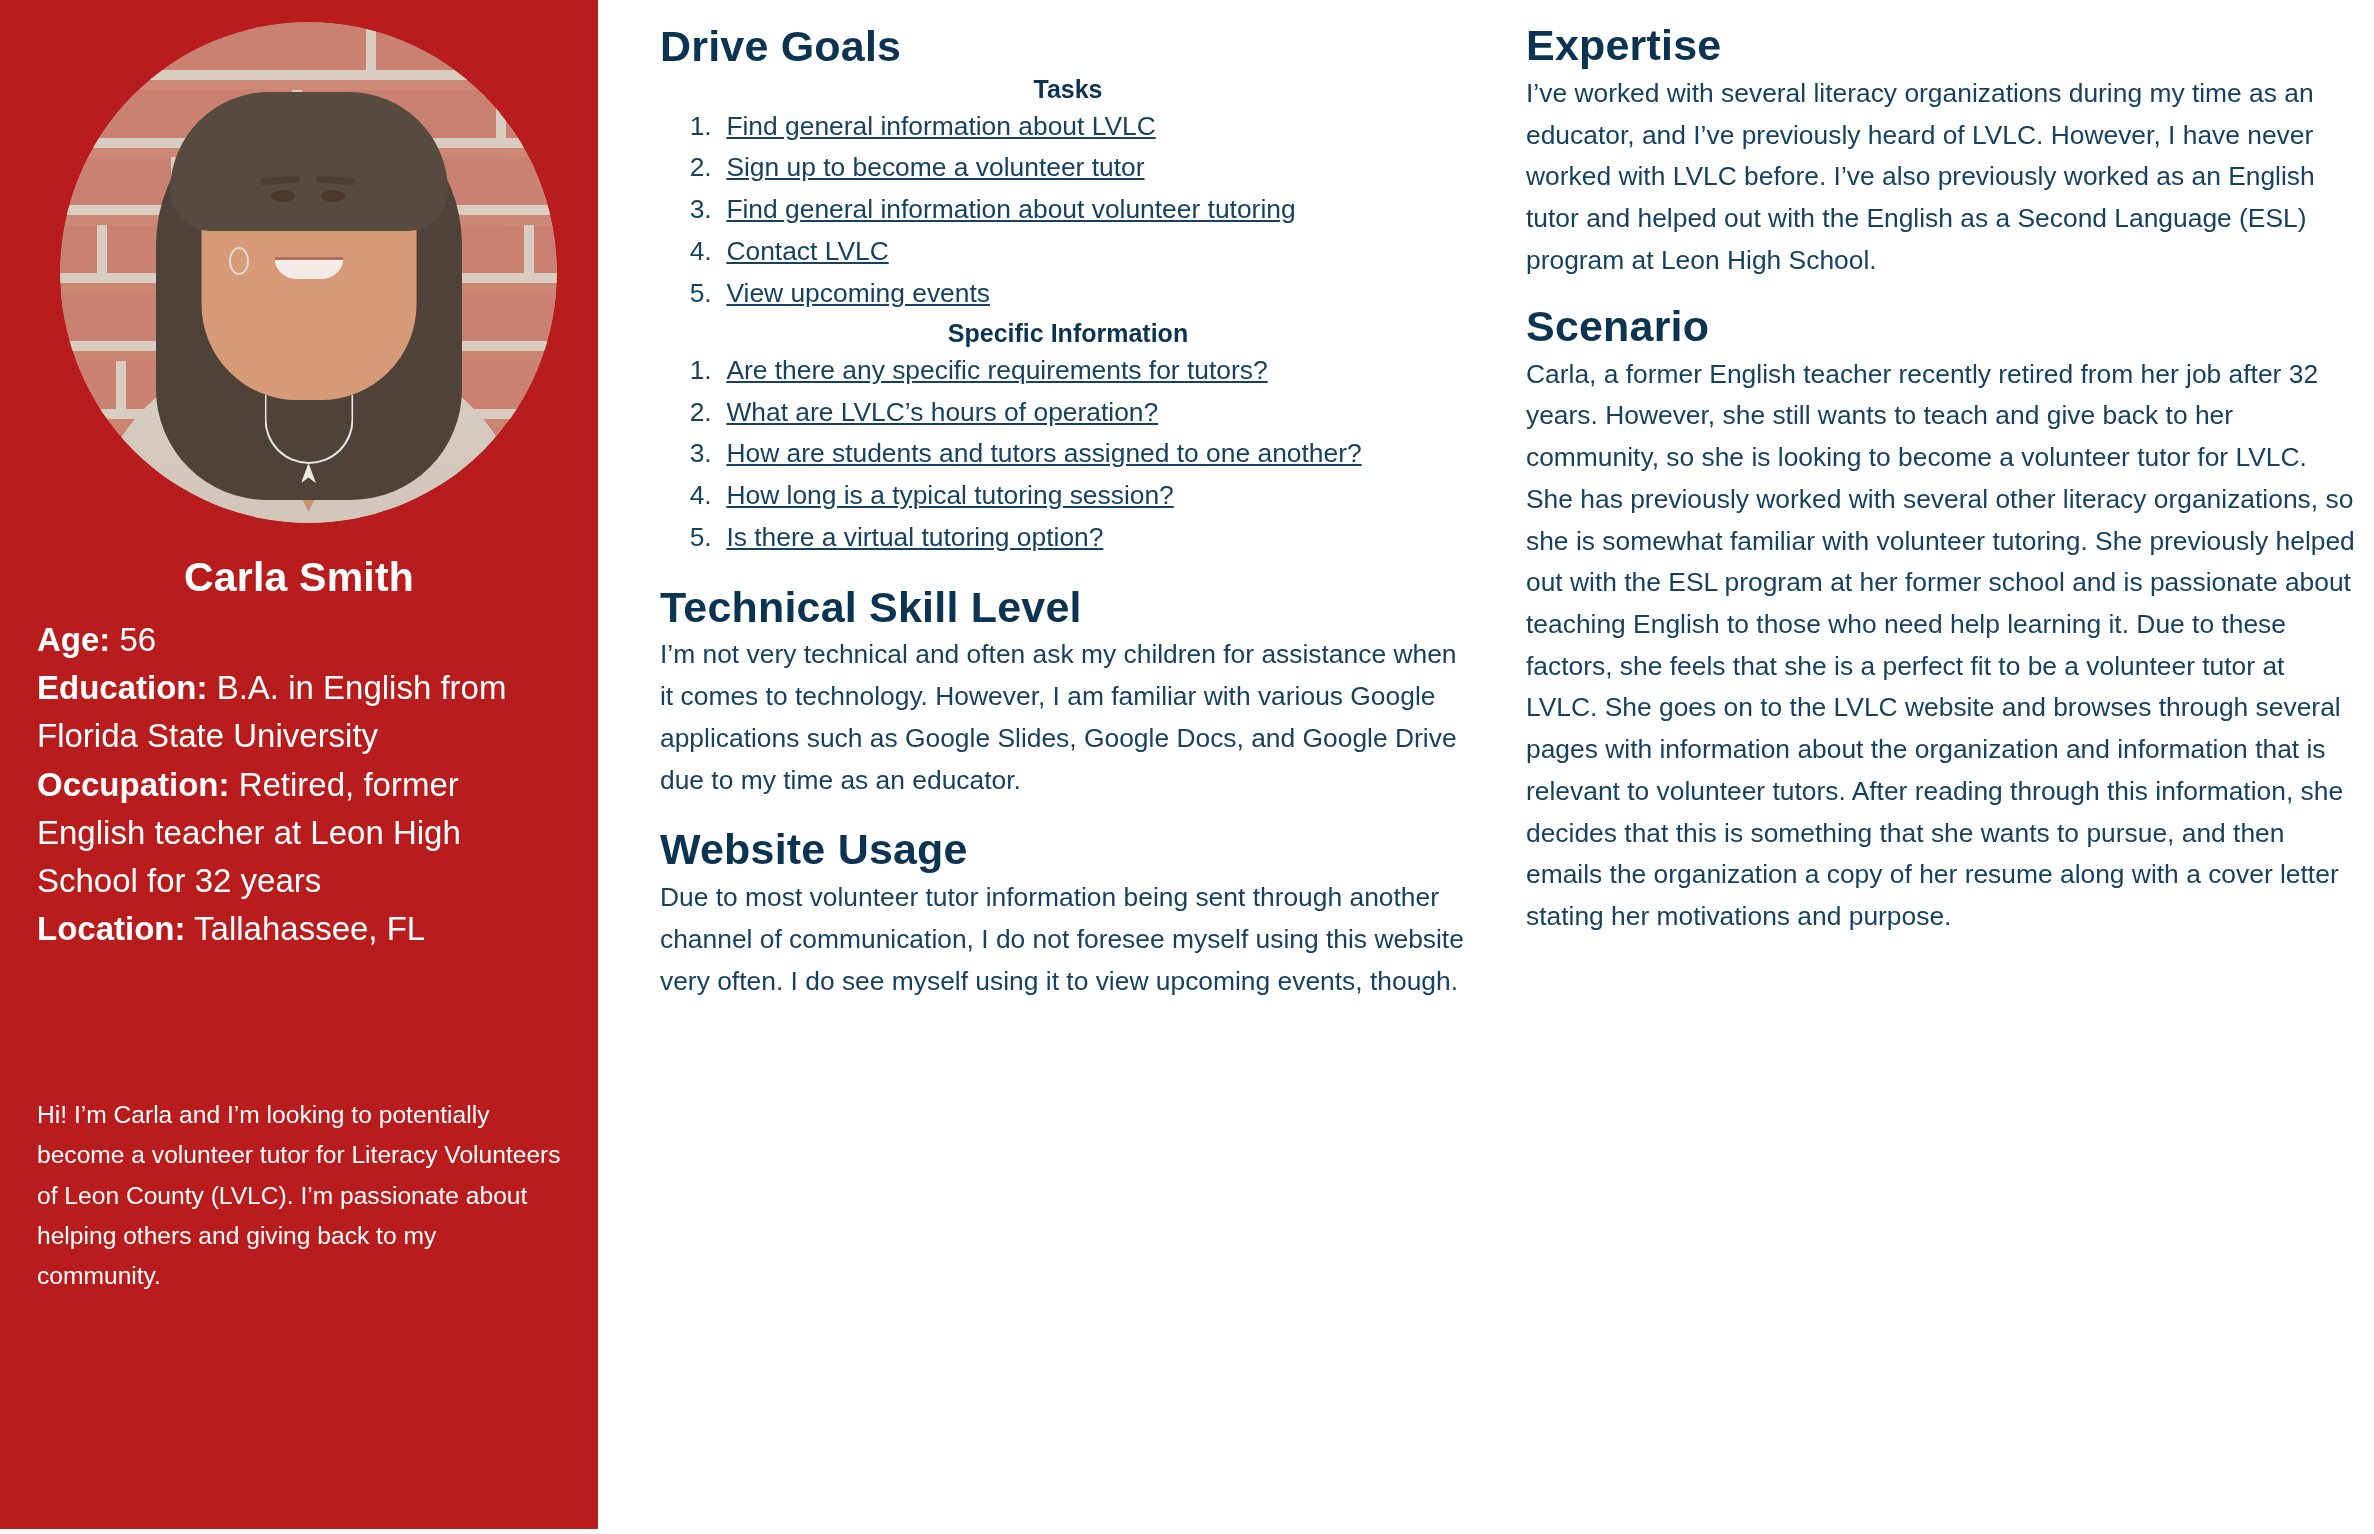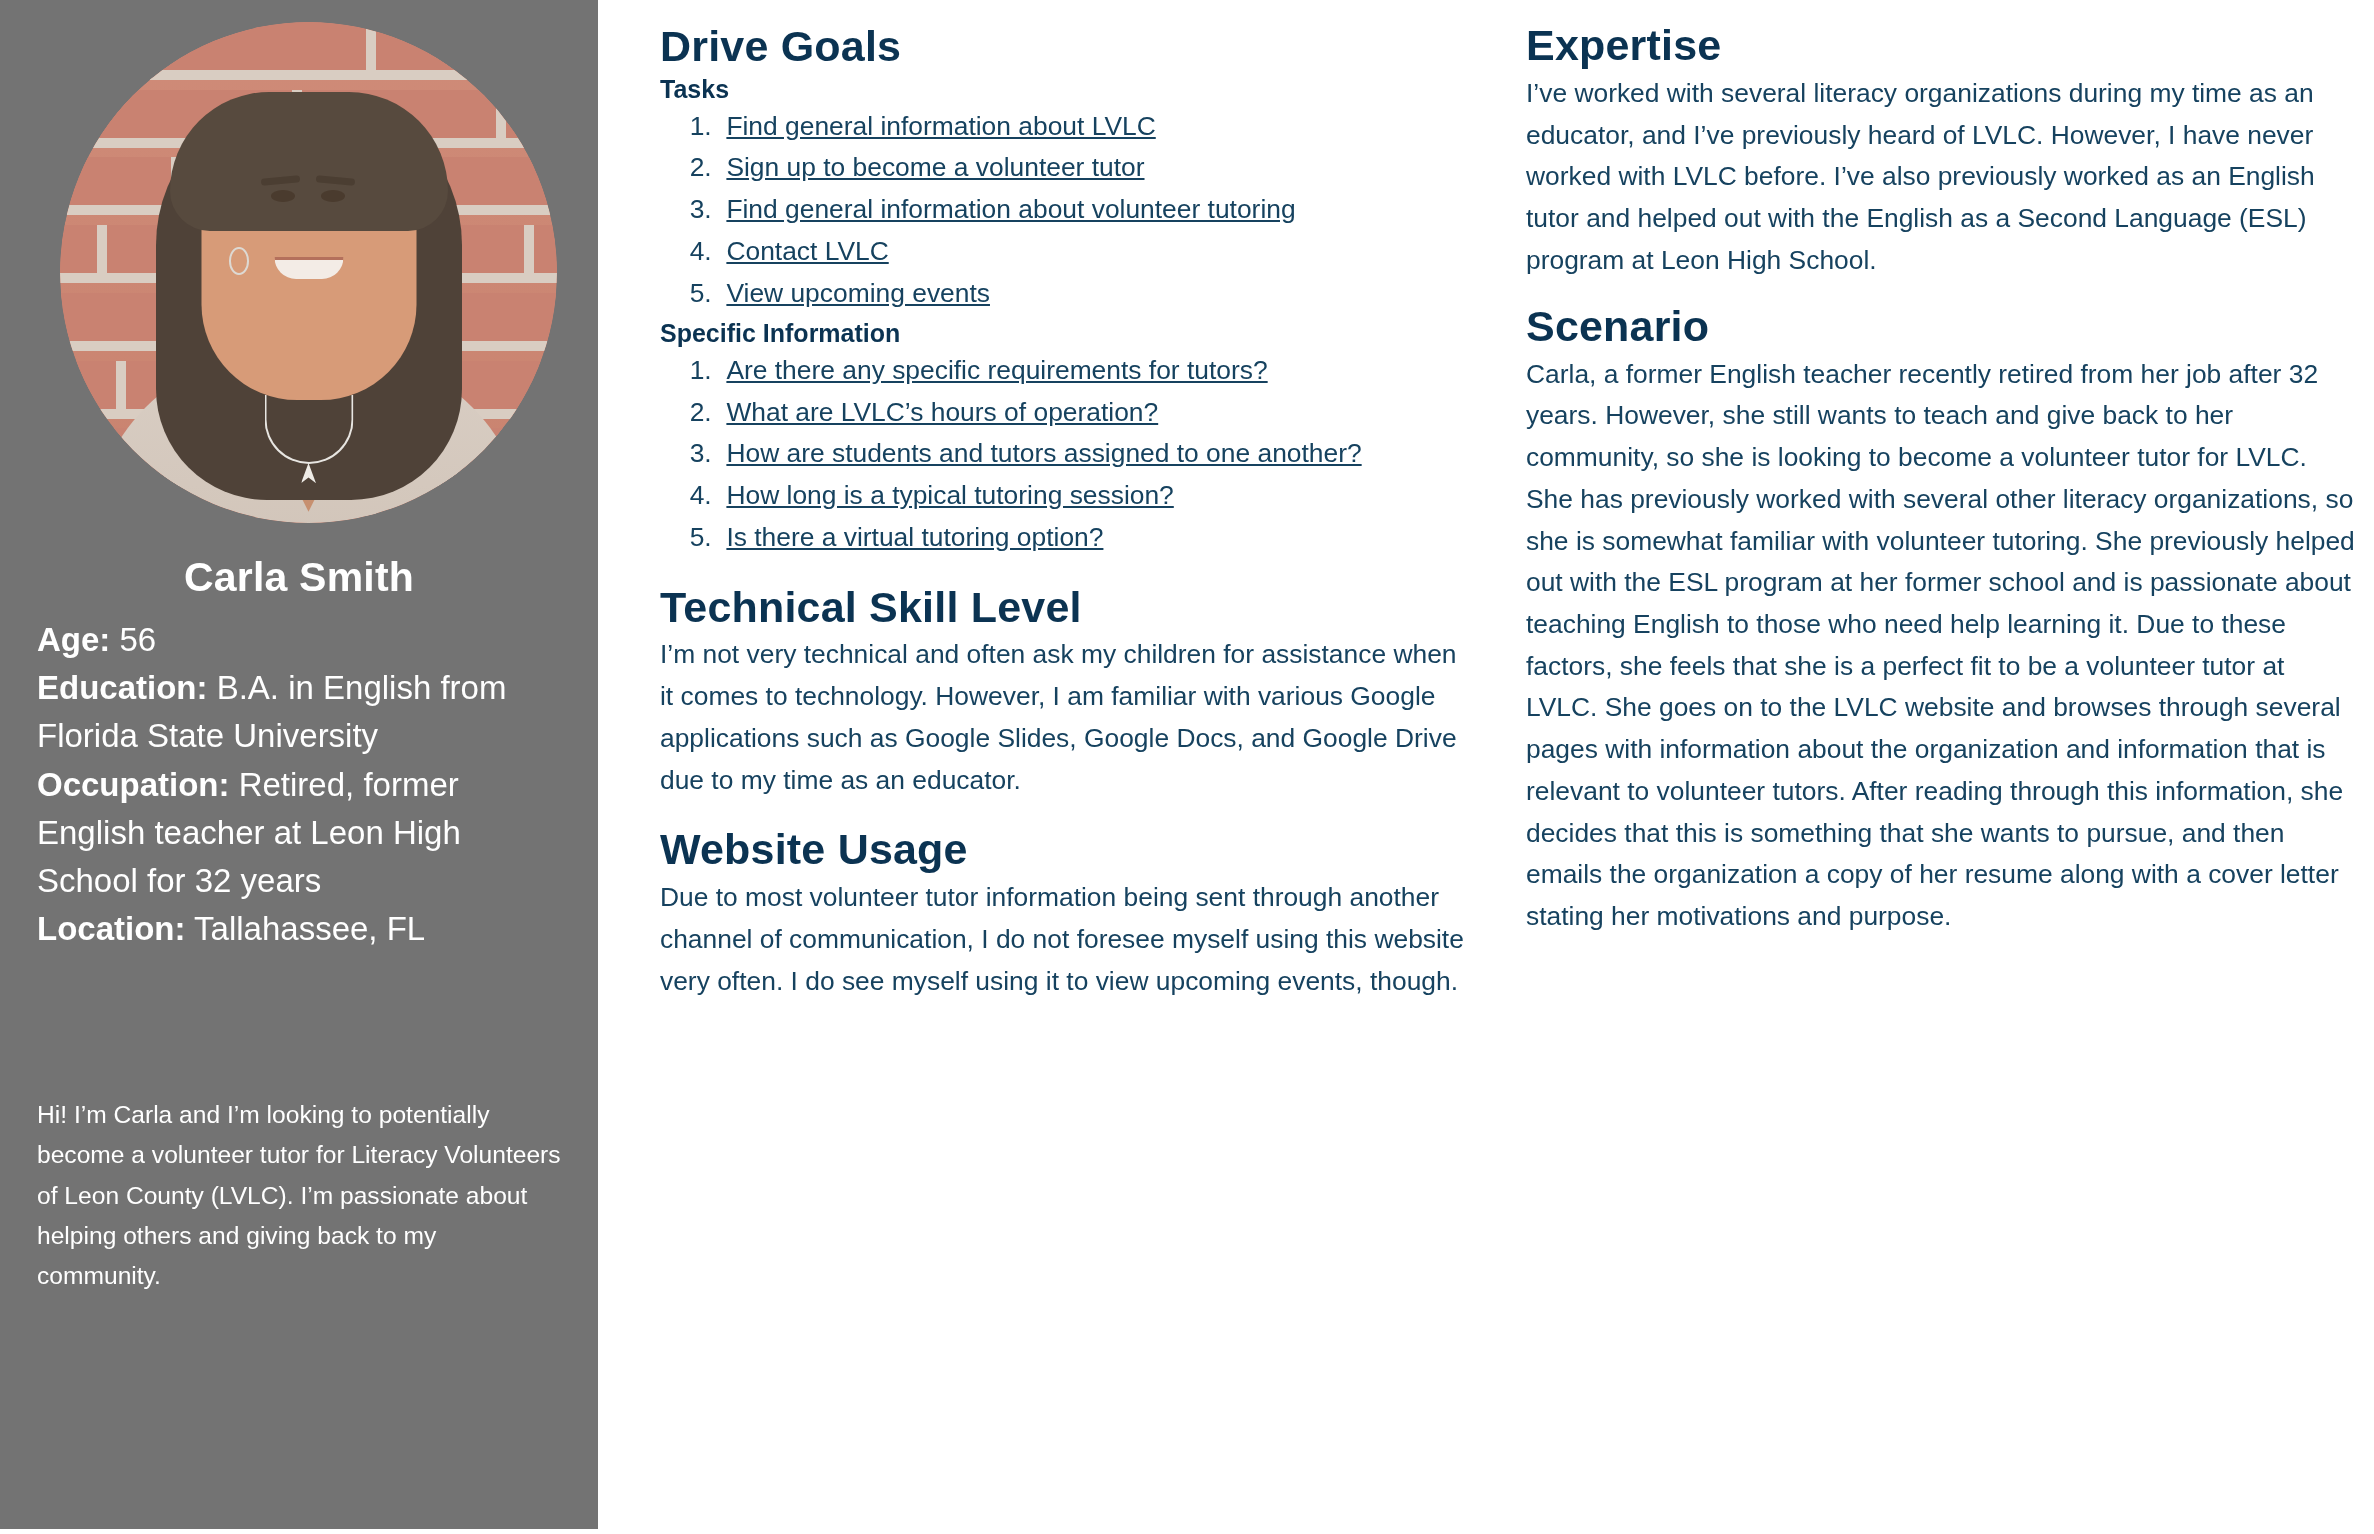--- a/index.html
+++ b/index.html
@@ -15,21 +15,21 @@
     width:2375px; height:1534px;
     display:flex;
     background:#ffffff;
   }
 
   
   .sidebar {
     position:absolute;
     left:0; top:0;
     width:598px; height:1529px;
-    background:#737373;
+    background:#b91c1c;
     padding:0 35px;
   }
 
   .avatar-wrap {
     position:absolute;
     left:60px; top:22px;
     width:497px; height:501px;
     border-radius:50%;
     overflow:hidden;
   }
@@ -191,20 +191,21 @@
     letter-spacing:0.2px;
     margin:0 0 3.7px 0;
     line-height:1.12;
   }
   h3.sub-title {
     font-size:25px;
     font-weight:bold;
     color:#0B3352;
     margin:3.7px 0 1.9px 0;
     line-height:1.2;
+    text-align:center;
   }
   p.body-text {
     font-size:26.4px;
     line-height:1.58;
     color:#16425F;
     margin:1.9px 0 0 0;
   }
   ol.numbered {
     list-style:decimal;
     margin:1.9px 0 1.9px 0;

